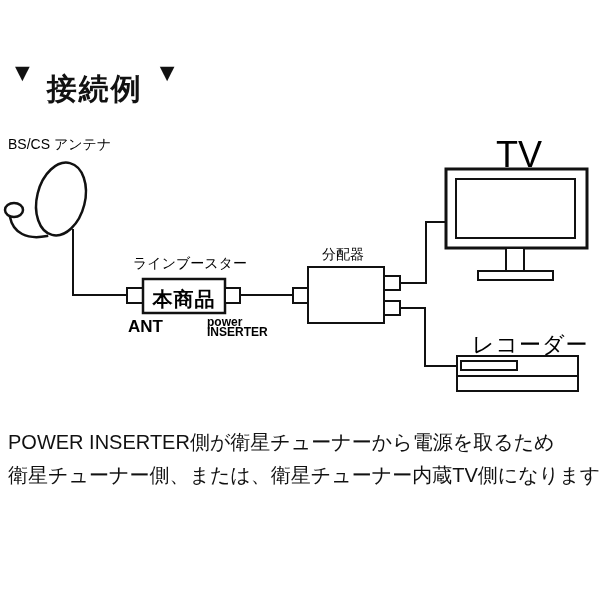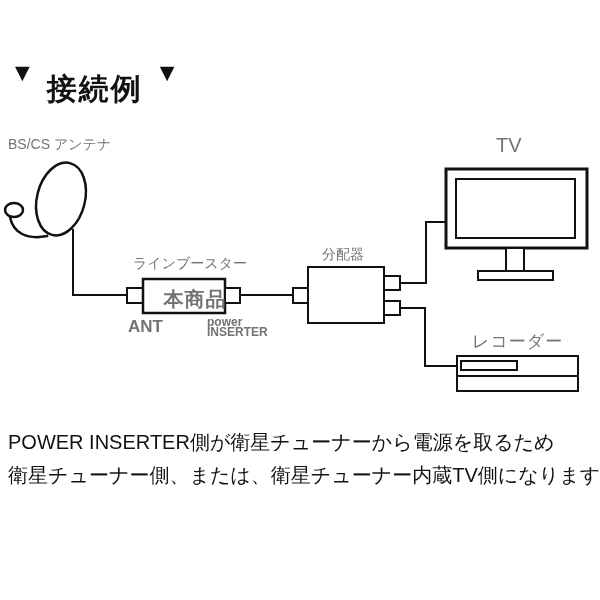--- a/index.html
+++ b/index.html
@@ -18,31 +18,31 @@
     left: 10px;
     top: 40px;
     display: flex;
     align-items: center;
     gap: 12px;
     white-space: nowrap;
   }
   .title-marker { font-size: 25px; line-height: 1; color: #111; }
   .title-text { font-size: 30px; font-weight: bold; letter-spacing: 2px; line-height: 1.1; margin-top: 32px; }
   svg.diagram { position: absolute; left: 0; top: 0; width: 600px; height: 600px; }
-  .lbl { position: absolute; white-space: nowrap; color: #737373; }
+  .lbl { position: absolute; white-space: nowrap; color: #000000; }
   .lbl-antenna   { left: 8px;   top: 136px; font-size: 14px; }
   .lbl-booster   { left: 133px; top: 255px; font-size: 14px; text-align: right; }
-  .lbl-product   { left: 154px; top: 279px; width: 82px; height: 40px;
+  .lbl-product   { left: 143px; top: 279px; width: 82px; height: 40px;
                    display: flex; align-items: center; justify-content: center;
                    font-size: 20px; font-weight: bold; letter-spacing: 1px; }
   .lbl-ant       { left: 128px; top: 317px; font-size: 17px; font-weight: bold; }
   .lbl-power     { left: 207px; top: 317px; font-size: 12px; font-weight: bold; line-height: 10px; }
   .lbl-splitter  { left: 322px; top: 246px; font-size: 14px; }
-  .lbl-tv        { left: 496px; top: 134px; font-size: 20px; }
-  .lbl-recorder  { left: 472px; top: 330px; font-size: 17px; letter-spacing: 1px; }
+  .lbl-tv        { left: 496px; top: 134px; font-size: 36px; }
+  .lbl-recorder  { left: 472px; top: 330px; font-size: 22px; letter-spacing: 1px; }
   .note {
     position: absolute;
     left: 8px;
     top: 426px;
     font-size: 20px;
     line-height: 33px;
     color: #111;
     white-space: nowrap;
   }
 </style>

